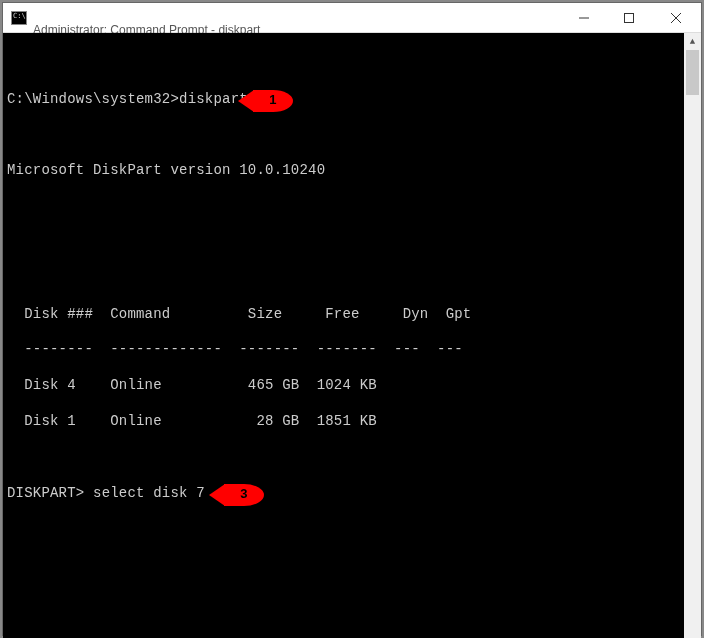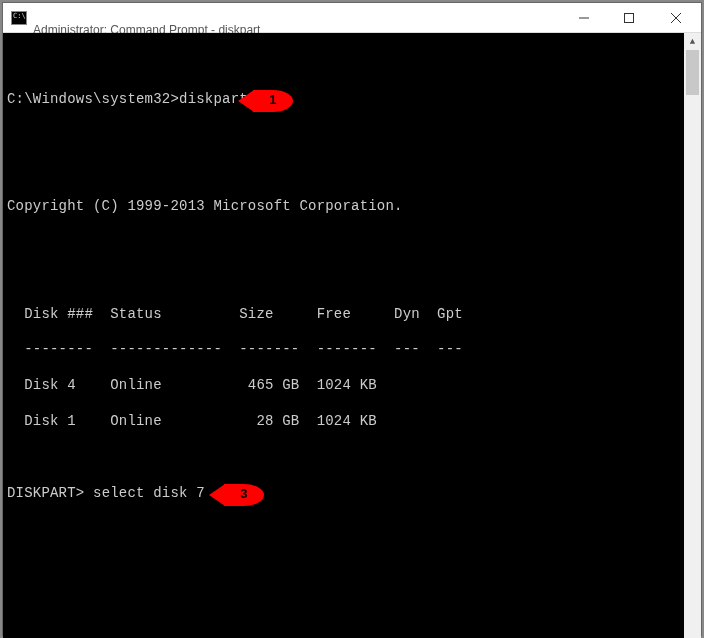--- a/index.html
+++ b/index.html
@@ -149,28 +149,28 @@
           </svg>
       </div>
     </div>
   </div>
 
   <div class="client">
     <div class="term">
 <div class="line"> </div>
 <div class="line"><span>C:\Windows\system32&gt;</span><span>diskpart</span><span class="callout" style="left:246px;top:-1px">1</span></div>
 <div class="line"> </div>
-<div class="line"> </div>
-<div class="line">Copyright (C) 1999-2013 Microsoft Corporation.</div>
-<div class="line"> </div>
-<div class="line"> </div>
-<div class="line">  Disk ###  Status         Size     Free     Dyn  Gpt</div>
+<div class="line">Microsoft DiskPart version 10.0.10240</div>
+<div class="line"> </div>
+<div class="line"> </div>
+<div class="line"> </div>
+<div class="line">  Disk ###  Command         Size     Free     Dyn  Gpt</div>
 <div class="line">  --------  -------------  -------  -------  ---  ---</div>
 <div class="line">  Disk 4    Online          465 GB  1024 KB</div>
-<div class="line">  Disk 1    Online           28 GB  1024 KB</div>
+<div class="line">  Disk 1    Online           28 GB  1851 KB</div>
 <div class="line"> </div>
 <div class="line"><span>DISKPART&gt;</span> <span>select disk 7</span><span class="callout" style="left:217px;top:-1px">3</span></div>
 <div class="line"> </div>
 
 
 
 
 
 
 

